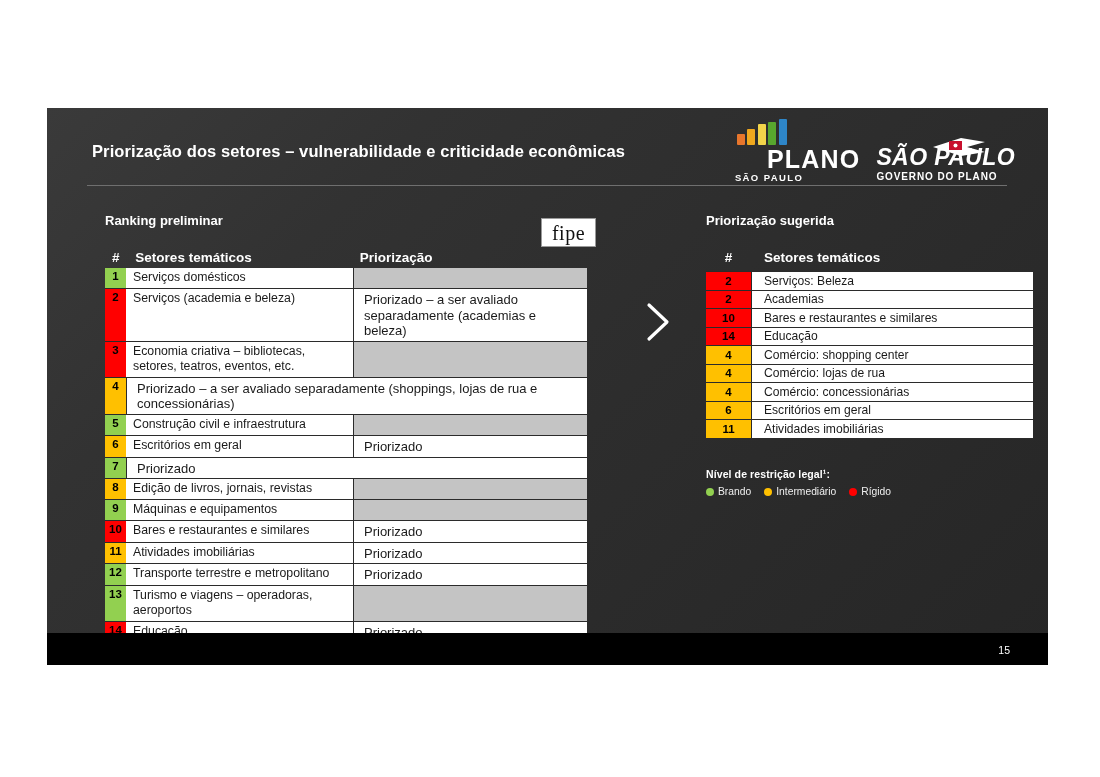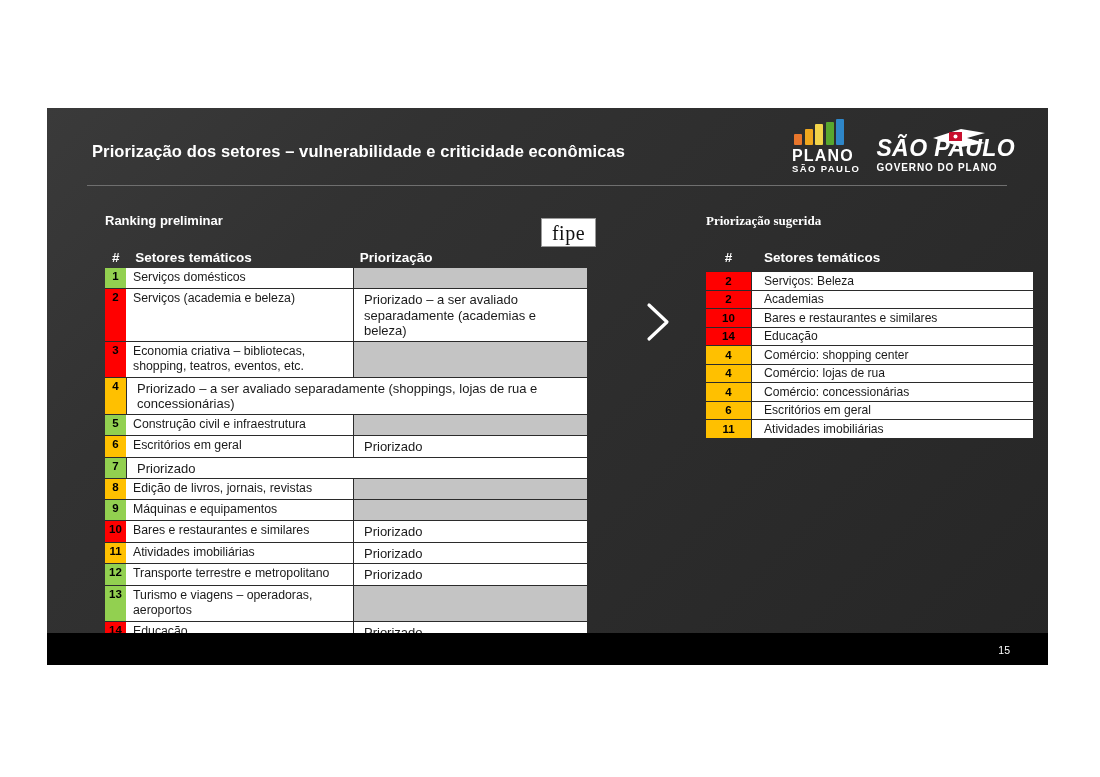--- a/index.html
+++ b/index.html
@@ -26,34 +26,34 @@
   .header-rule{
     position:absolute;left:40px;top:77px;width:920px;height:1px;
     background:#6f6f6f;
   }
 
   
   .logos{position:absolute;right:33px;top:11px;display:flex;align-items:flex-end;gap:16px;}
   .logo-plano{display:flex;flex-direction:column;align-items:flex-start;}
   .plano-bars{display:flex;align-items:flex-end;gap:2.5px;height:26px;margin-bottom:3px;margin-left:2px;}
   .plano-bars i{display:block;width:8px;border-radius:1px;}
-  .plano-word{font-size:16px;font-weight:bold;color:#fff;letter-spacing:1.2px;line-height:.95;}
+  .plano-word{font-size:25px;font-weight:bold;color:#fff;letter-spacing:1.2px;line-height:.95;margin-left:32px;}
   .plano-sub{font-size:9.5px;font-weight:bold;color:#fff;letter-spacing:1.4px;line-height:1.25;}
 
   .logo-sp{position:relative;display:flex;flex-direction:column;align-items:flex-start;}
   .sp-word{font-size:23px;font-weight:bold;color:#fff;letter-spacing:.4px;line-height:1;font-style:italic;}
   .sp-sub{font-size:10px;font-weight:bold;color:#fff;letter-spacing:.9px;line-height:1.5;}
   .sp-flag{position:absolute;left:55px;top:-10px;}
 
   
   .panel-title{
     position:absolute;font-size:13px;font-weight:bold;color:#ffffff;
   }
   .panel-title.left{left:58px;top:105px;}
-  .panel-title.right{left:659px;top:105px;font-family:Liberation Serif, serif;}
+  .panel-title.right{left:659px;top:105px;}
 
   
   .fipe{
     position:absolute;left:494px;top:110px;width:53px;height:27px;
     background:#ffffff;border:1px solid #9a9a9a;
     display:flex;align-items:center;justify-content:center;
     font-family:"Liberation Serif", serif;font-size:20px;color:#111;
     letter-spacing:.5px;line-height:1;
   }
 
@@ -173,21 +173,21 @@
             <div class="c-sector">Serviços domésticos</div>
             <div class="c-pri empty"></div>
           </div>
           <div class="row" style="min-height: 35px;">
             <div class="c-rank" style="background: rgb(255, 0, 0);">2</div>
             <div class="c-sector">Serviços (academia e beleza)</div>
             <div class="c-pri filled">Priorizado – a ser avaliado separadamente (academias e beleza)</div>
           </div>
           <div class="row" style="min-height: 35px;">
             <div class="c-rank" style="background: rgb(255, 0, 0);">3</div>
-            <div class="c-sector">Economia criativa – bibliotecas, shopping, teatros, eventos, etc.</div>
+            <div class="c-sector">Economia criativa – bibliotecas, setores, teatros, eventos, etc.</div>
             <div class="c-pri empty"></div>
           </div>
           <div class="row" style="min-height: 35px;">
             <div class="c-rank" style="background: rgb(255, 192, 0);">4</div>
             <div class="c-pri filled">Priorizado – a ser avaliado separadamente (shoppings, lojas de rua e concessionárias)</div>
           </div>
           <div class="row" style="min-height: 20px;">
             <div class="c-rank" style="background: rgb(146, 208, 80);">5</div>
             <div class="c-sector">Construção civil e infraestrutura</div>
             <div class="c-pri empty"></div>
@@ -282,19 +282,36 @@
             <div class="r-rank" style="background: rgb(255, 192, 0);">6</div>
             <div class="r-sector">Escritórios em geral</div>
           </div>
           <div class="rrow">
             <div class="r-rank" style="background: rgb(255, 192, 0);">11</div>
             <div class="r-sector">Atividades imobiliárias</div>
           </div>
         </div>
     </div>
 
+    <div class="legend">
+      <div class="legend-title">Nível de restrição legal¹:</div>
+      <div class="legend-items" id="legend-items">
+          <div class="leg">
+            <span class="dot" style="background: rgb(146, 208, 80);"></span>
+            <span>Brando</span>
+          </div>
+          <div class="leg">
+            <span class="dot" style="background: rgb(255, 192, 0);"></span>
+            <span>Intermediário</span>
+          </div>
+          <div class="leg">
+            <span class="dot" style="background: rgb(255, 0, 0);"></span>
+            <span>Rígido</span>
+          </div>
+        </div>
+    </div>
 
     <div class="footer">
       <div class="pagenum">15</div>
     </div>
 
   </div>
 </div>
 
 </body></html>

